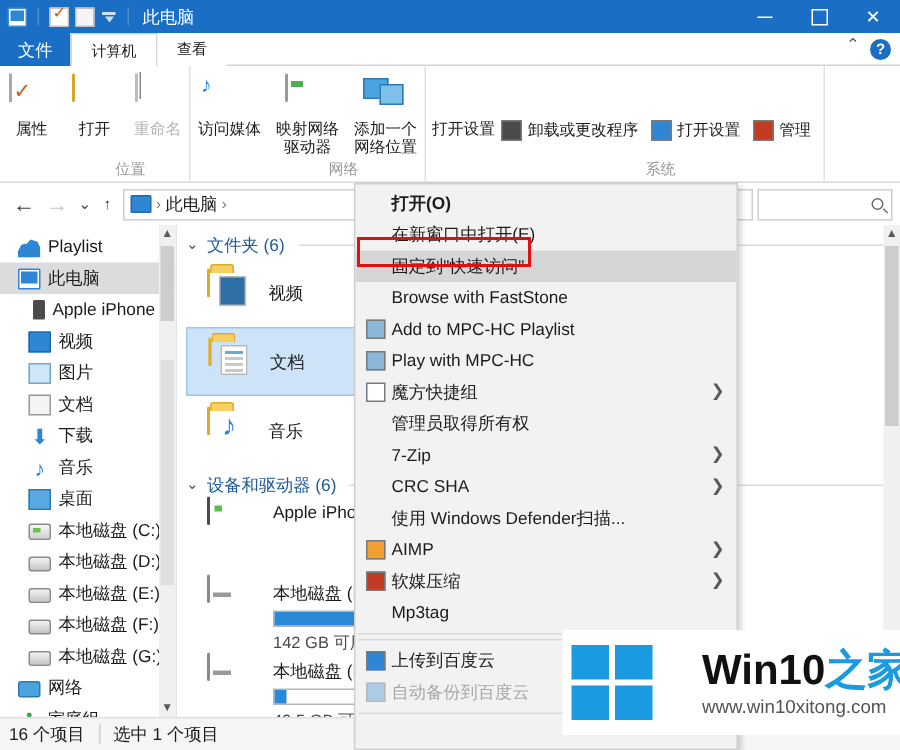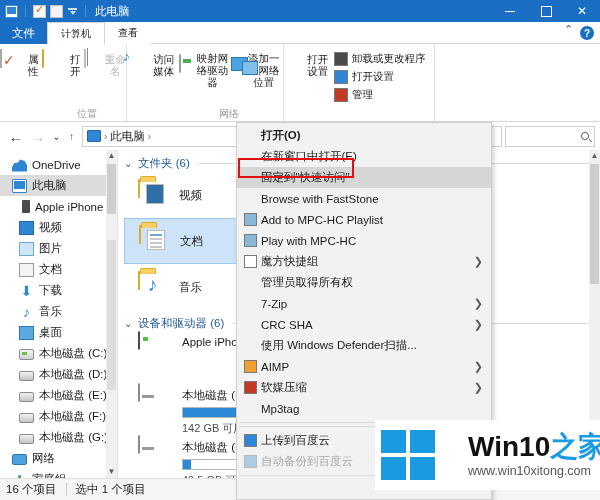--- a/index.html
+++ b/index.html
@@ -113,21 +113,21 @@
   .rgroup {
     display: flex; flex-direction: column; align-items: center;
     border-right: 1px solid #e2e2e2; padding: 4px 0 0 0;
   }
   .rgroup-items { display: flex; align-items: flex-start; flex: 1; }
   .rgroup-label {
     font-size: 10px; color: #999999; text-align: center; width: 100%;
     padding-bottom: 2px; line-height: 11px; margin-left: 48px;
   }
   .rbtn {
-    display: flex; flex-direction: row; align-items: center;
+    display: flex; flex-direction: column; align-items: center;
     width: 42px; padding: 2px 0; cursor: default;
   }
   .rbtn-wide { width: 52px; }
   .rbtn-lbl {
     font-size: 10.5px; color: #1b1b1b; text-align: center; line-height: 12px;
     margin-top: 2px;
   }
   .rbtn-dis .rbtn-lbl { color: #b5b5b5; }
   .rico { width: 30px; height: 28px; position: relative; }
 
@@ -510,35 +510,36 @@
       </div>
       <div class="rgroup-label">网络</div>
     </div>
 
     <div class="rgroup rgroup-sys">
       <div class="rgroup-items">
         <div class="rbtn">
           <span class="rico"><span class="i-settings"></span></span>
           <span class="rbtn-lbl">打开设置</span>
         </div>
-        <div style="display:flex;flex-direction:column;padding-top:2px;">
+        <div style="display:flex;padding-top:2px;margin-top:28px;">
           <div class="rsmall">
             <span class="rsmall-ico ri-uninstall"></span>
             <span>卸载或更改程序</span>
           </div>
           <div class="rsmall">
             <span class="rsmall-ico ri-sysprop"></span>
             <span>打开设置</span>
           </div>
           <div class="rsmall">
             <span class="rsmall-ico ri-manage"></span>
             <span>管理</span>
           </div>
         </div>
       </div>
+      <div class="rgroup-label">系统</div>
     </div>
 
     <div style="flex:1;"></div>
   </div>
 
   <div class="addrbar">
     <span class="navbtn">←</span>
     <span class="navbtn navbtn-dis">→</span>
     <span class="navbtn navbtn-sm">⌄</span>
     <span class="navbtn navbtn-sm">↑</span>
@@ -553,21 +554,21 @@
     </div>
   </div>
 
   <div class="content">
 
     <div class="navpane">
       <div id="nav-list">
           <div class="navitem">
             <span class="nav-ind" style="width: 7px;"></span>
             <span class="nav-ico ic-onedrive"></span>
-            <span>OneDrive</span>
+            <span>Playlist</span>
           </div>
           <div class="navitem navitem-sel">
             <span class="nav-ind" style="width: 7px;"></span>
             <span class="nav-ico ic-pc"></span>
             <span>此电脑</span>
           </div>
           <div class="navitem">
             <span class="nav-ind" style="width: 14px;"></span>
             <span class="nav-ico ic-phone"></span>
             <span>Apple iPhone</span>

